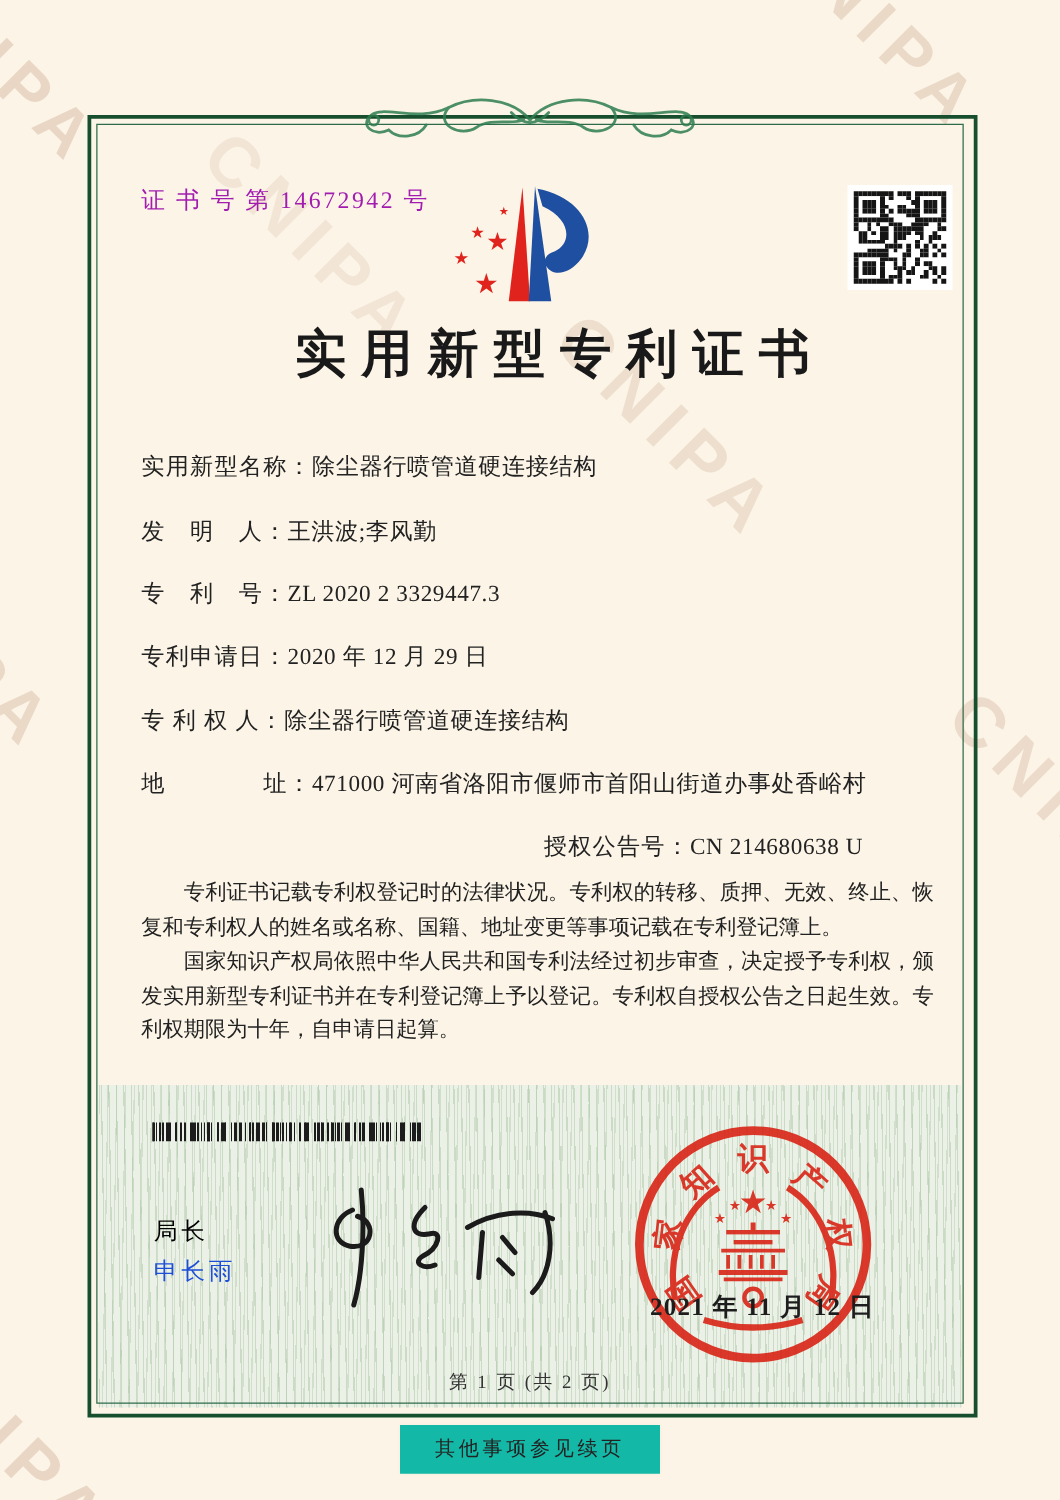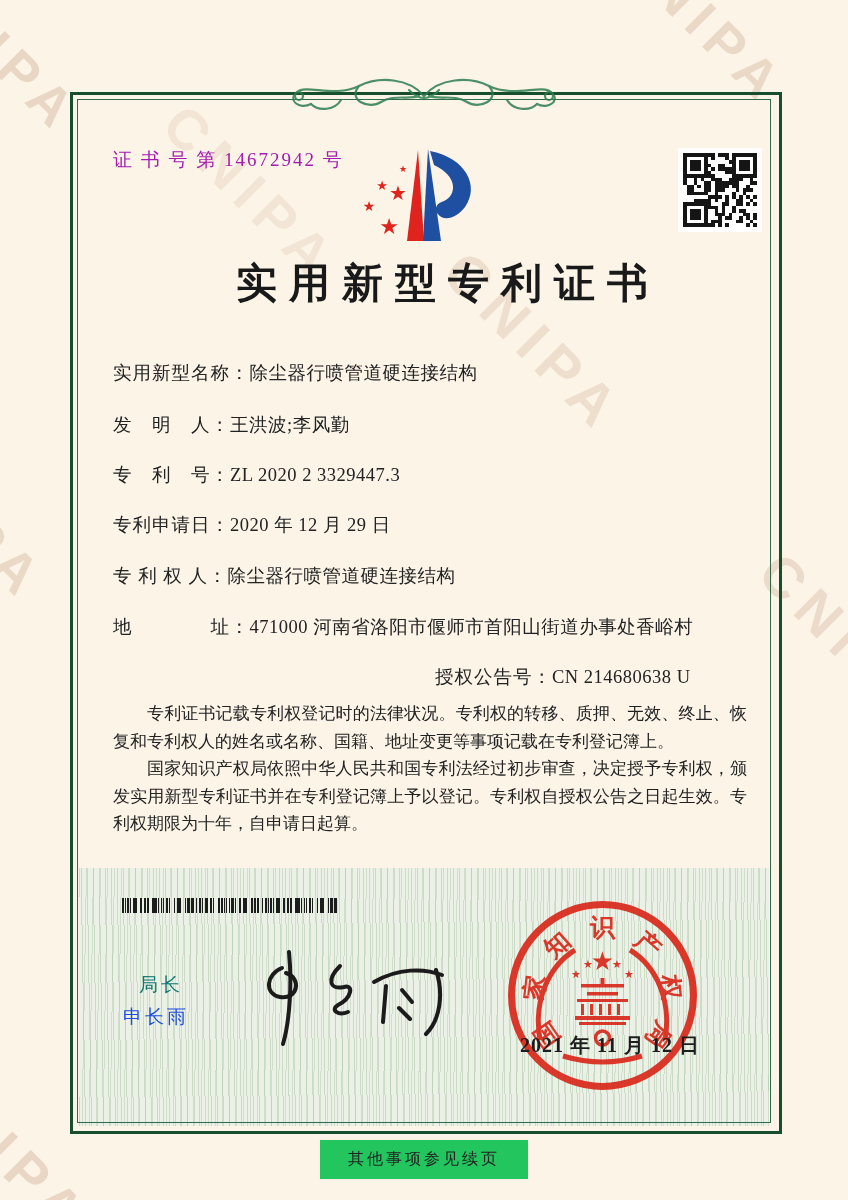--- a/index.html
+++ b/index.html
@@ -55,34 +55,34 @@
   .paras{position:absolute;left:113px;top:700px;width:634px;font-size:17px;
       line-height:1.62;color:#222;text-align:justify;}
   .paras p{margin:0;text-indent:2em;}
 
   .barcode{position:absolute;left:122px;top:898px;width:216px;height:15px;
       background-color:#fff0;
       background-image:
         repeating-linear-gradient(90deg,#1c1c1c 0 2px,transparent 2px 3px,#1c1c1c 3px 4px,transparent 4px 8px,#1c1c1c 8px 9px,transparent 9px 11px),
         repeating-linear-gradient(90deg,#1c1c1c 0 1px,transparent 1px 5px,#1c1c1c 5px 7px,transparent 7px 13px);}
 
-  .director-title{position:absolute;left:123px;top:972px;font-size:19px;color:#0f766e;letter-spacing:3px;margin-left:16px;}
+  .director-title{position:absolute;left:123px;top:972px;font-size:19px;color:#000000;letter-spacing:3px;}
   .director-name{position:absolute;left:123px;top:1004px;font-size:19px;color:#1d4ed8;letter-spacing:3px;}
   .signature{position:absolute;left:248px;top:942px;}
 
   .seal{position:absolute;left:505px;top:898px;width:195px;height:195px;opacity:.92;}
   .seal-char{font-size:25px;font-weight:bold;fill:#d9291a;text-anchor:middle;
       font-family:"Liberation Serif","DejaVu Serif",serif;}
   .seal-date{position:absolute;left:500px;top:1032px;width:220px;text-align:center;
       font-size:20px;font-weight:bold;color:#1d1d1d;letter-spacing:1px;}
 
   .page-info{position:absolute;left:0;top:1096px;width:848px;text-align:center;
       font-size:15px;color:#333;letter-spacing:2px;}
   .cont-note{position:absolute;left:50%;top:1140px;transform:translateX(-50%);
-      background:#22c55e;padding:9px 28px;font-size:16px;color:#222;letter-spacing:3px;
+      background:#14b8a6;padding:9px 28px;font-size:16px;color:#222;letter-spacing:3px;
       box-shadow:0 0 4px rgba(0,0,0,.04);}
 </style>
 </head>
 <body>
 
 <div class="page">
 
   <div class="wm wm-tl">CNIPA</div>
   <div class="wm wm-tr">CNIPA</div>
   <div class="wm wm-logo">CNIPA</div>
@@ -653,15 +653,16 @@
     </g>
     <g stroke="#d9291a" fill="none">
       <circle cx="97.5" cy="140" r="7" stroke-width="3.5"></circle>
       <path d="M35,142 C28,102 44,68 70,52" stroke-width="5"></path>
       <path d="M160,142 C167,102 151,68 125,52" stroke-width="5"></path>
       <path d="M58,158 Q97.5,170 137,158" stroke-width="5"></path>
     </g>
   </svg>
   <div class="seal-date">2021 年 11 月 12 日</div>
 
+  <div class="page-info">第 1 页 (共 2 页)</div>
   <div class="cont-note">其他事项参见续页</div>
 
 </div>
 
 </body></html>

